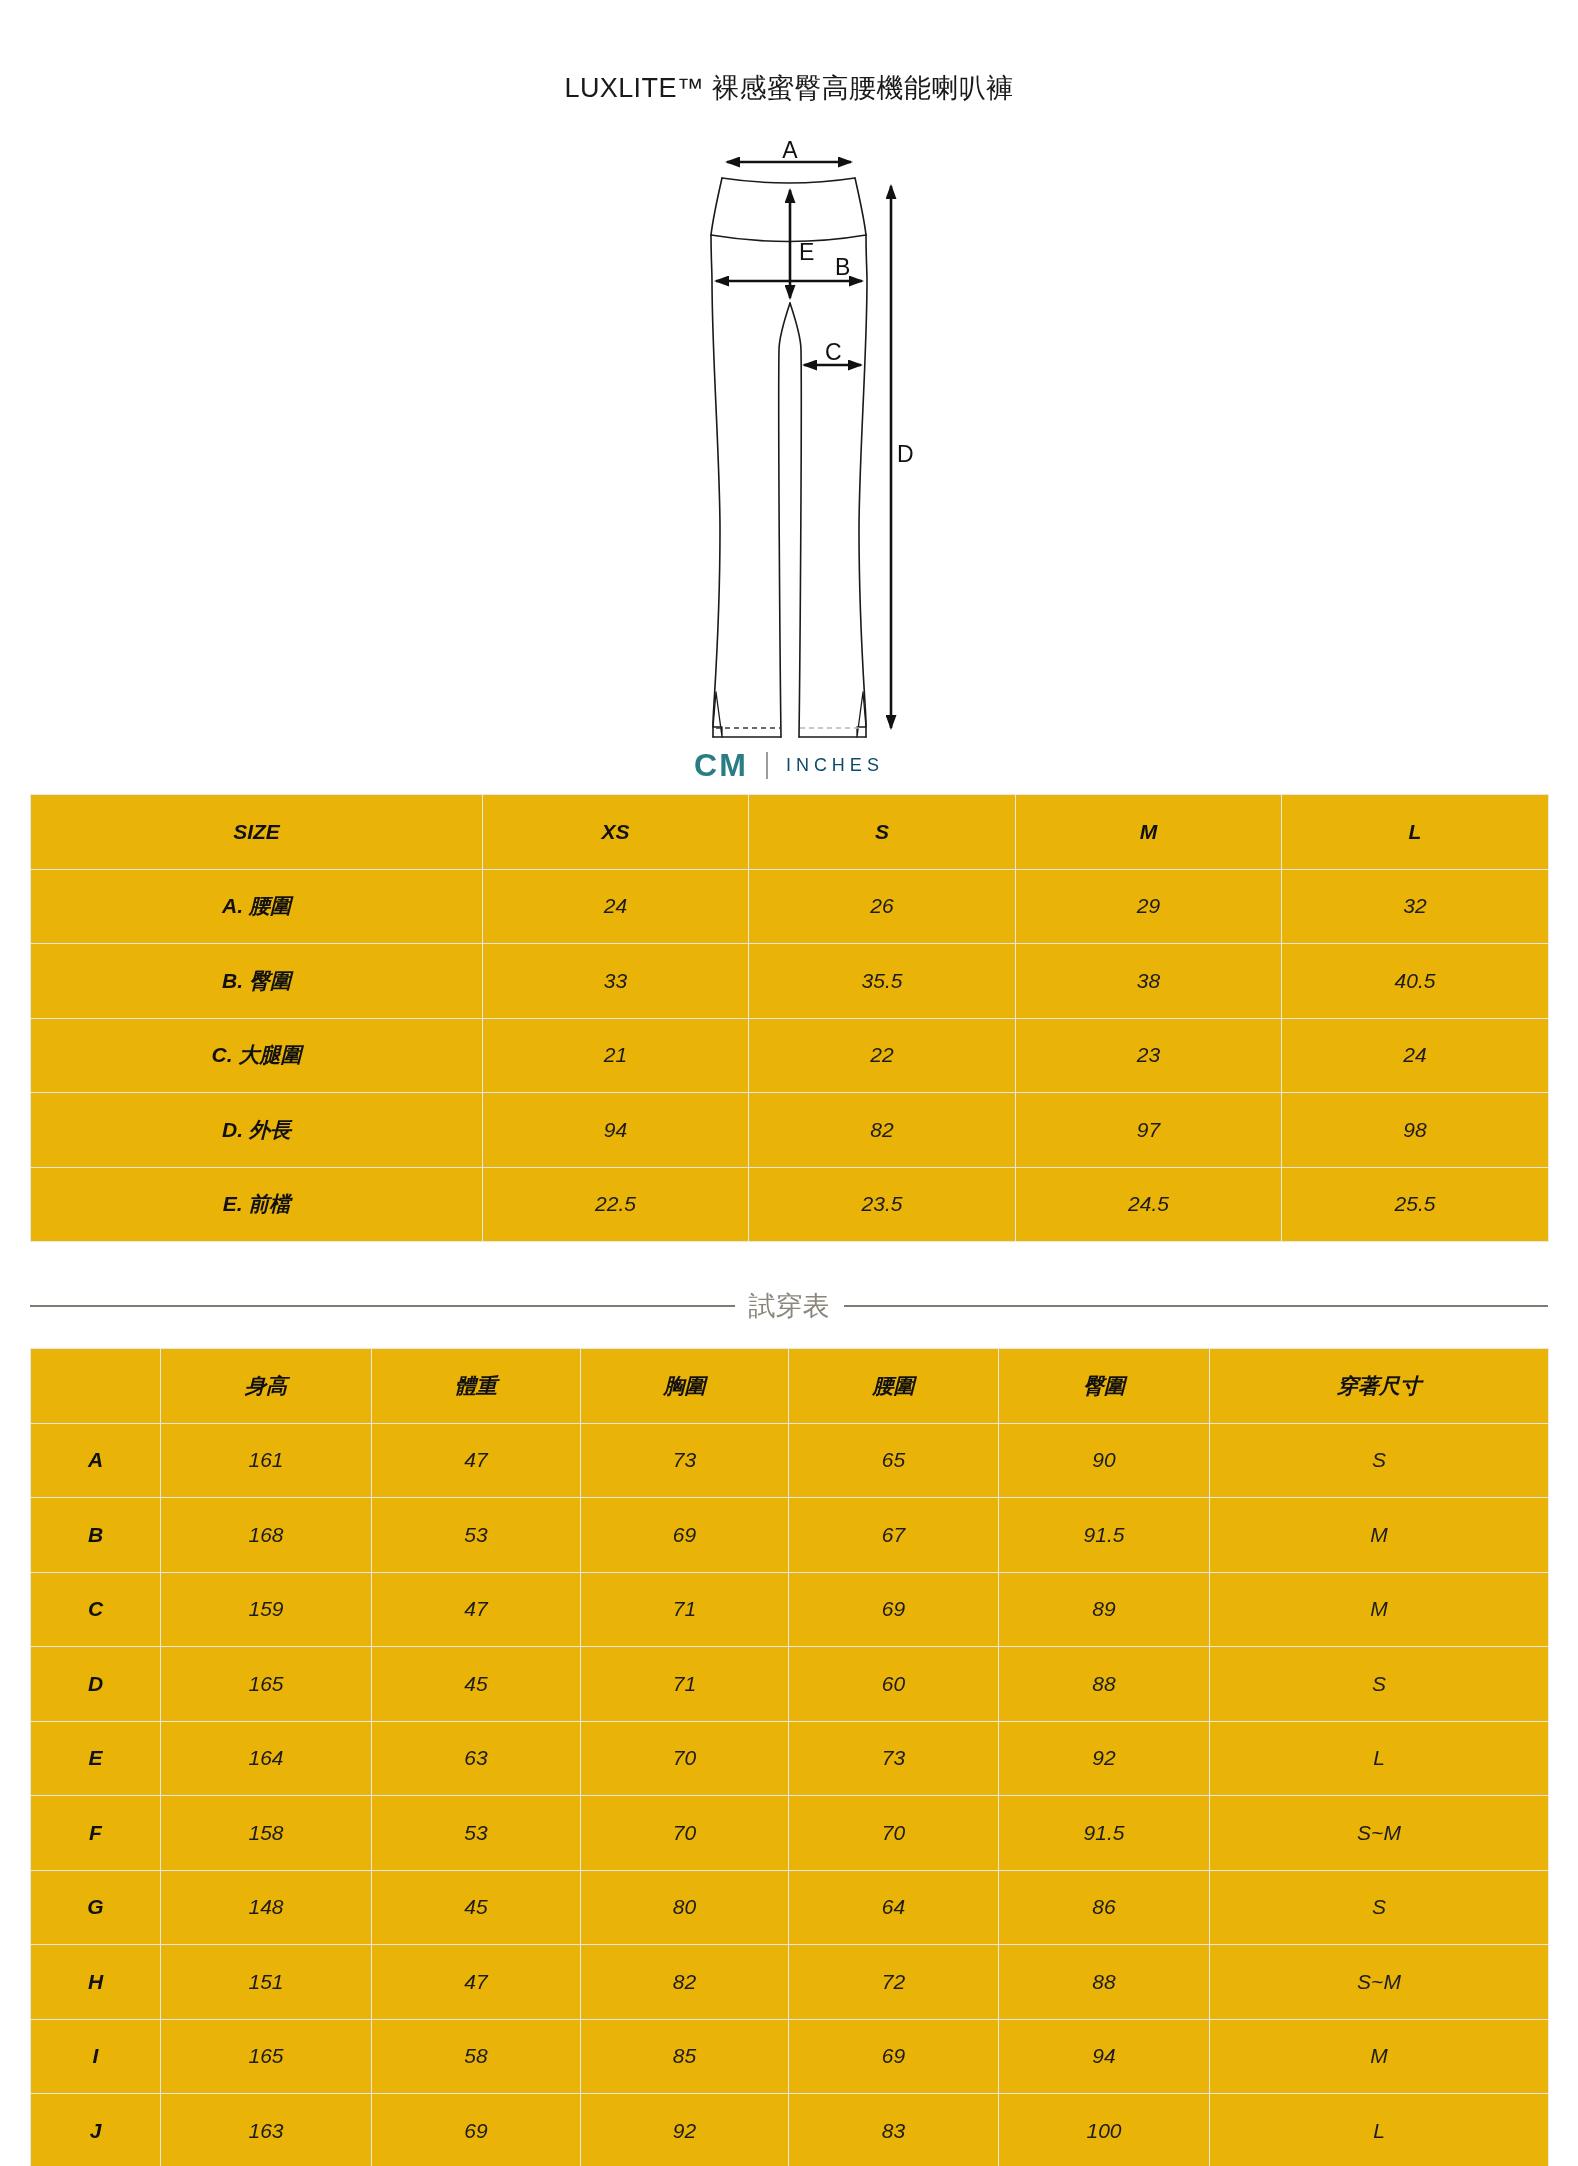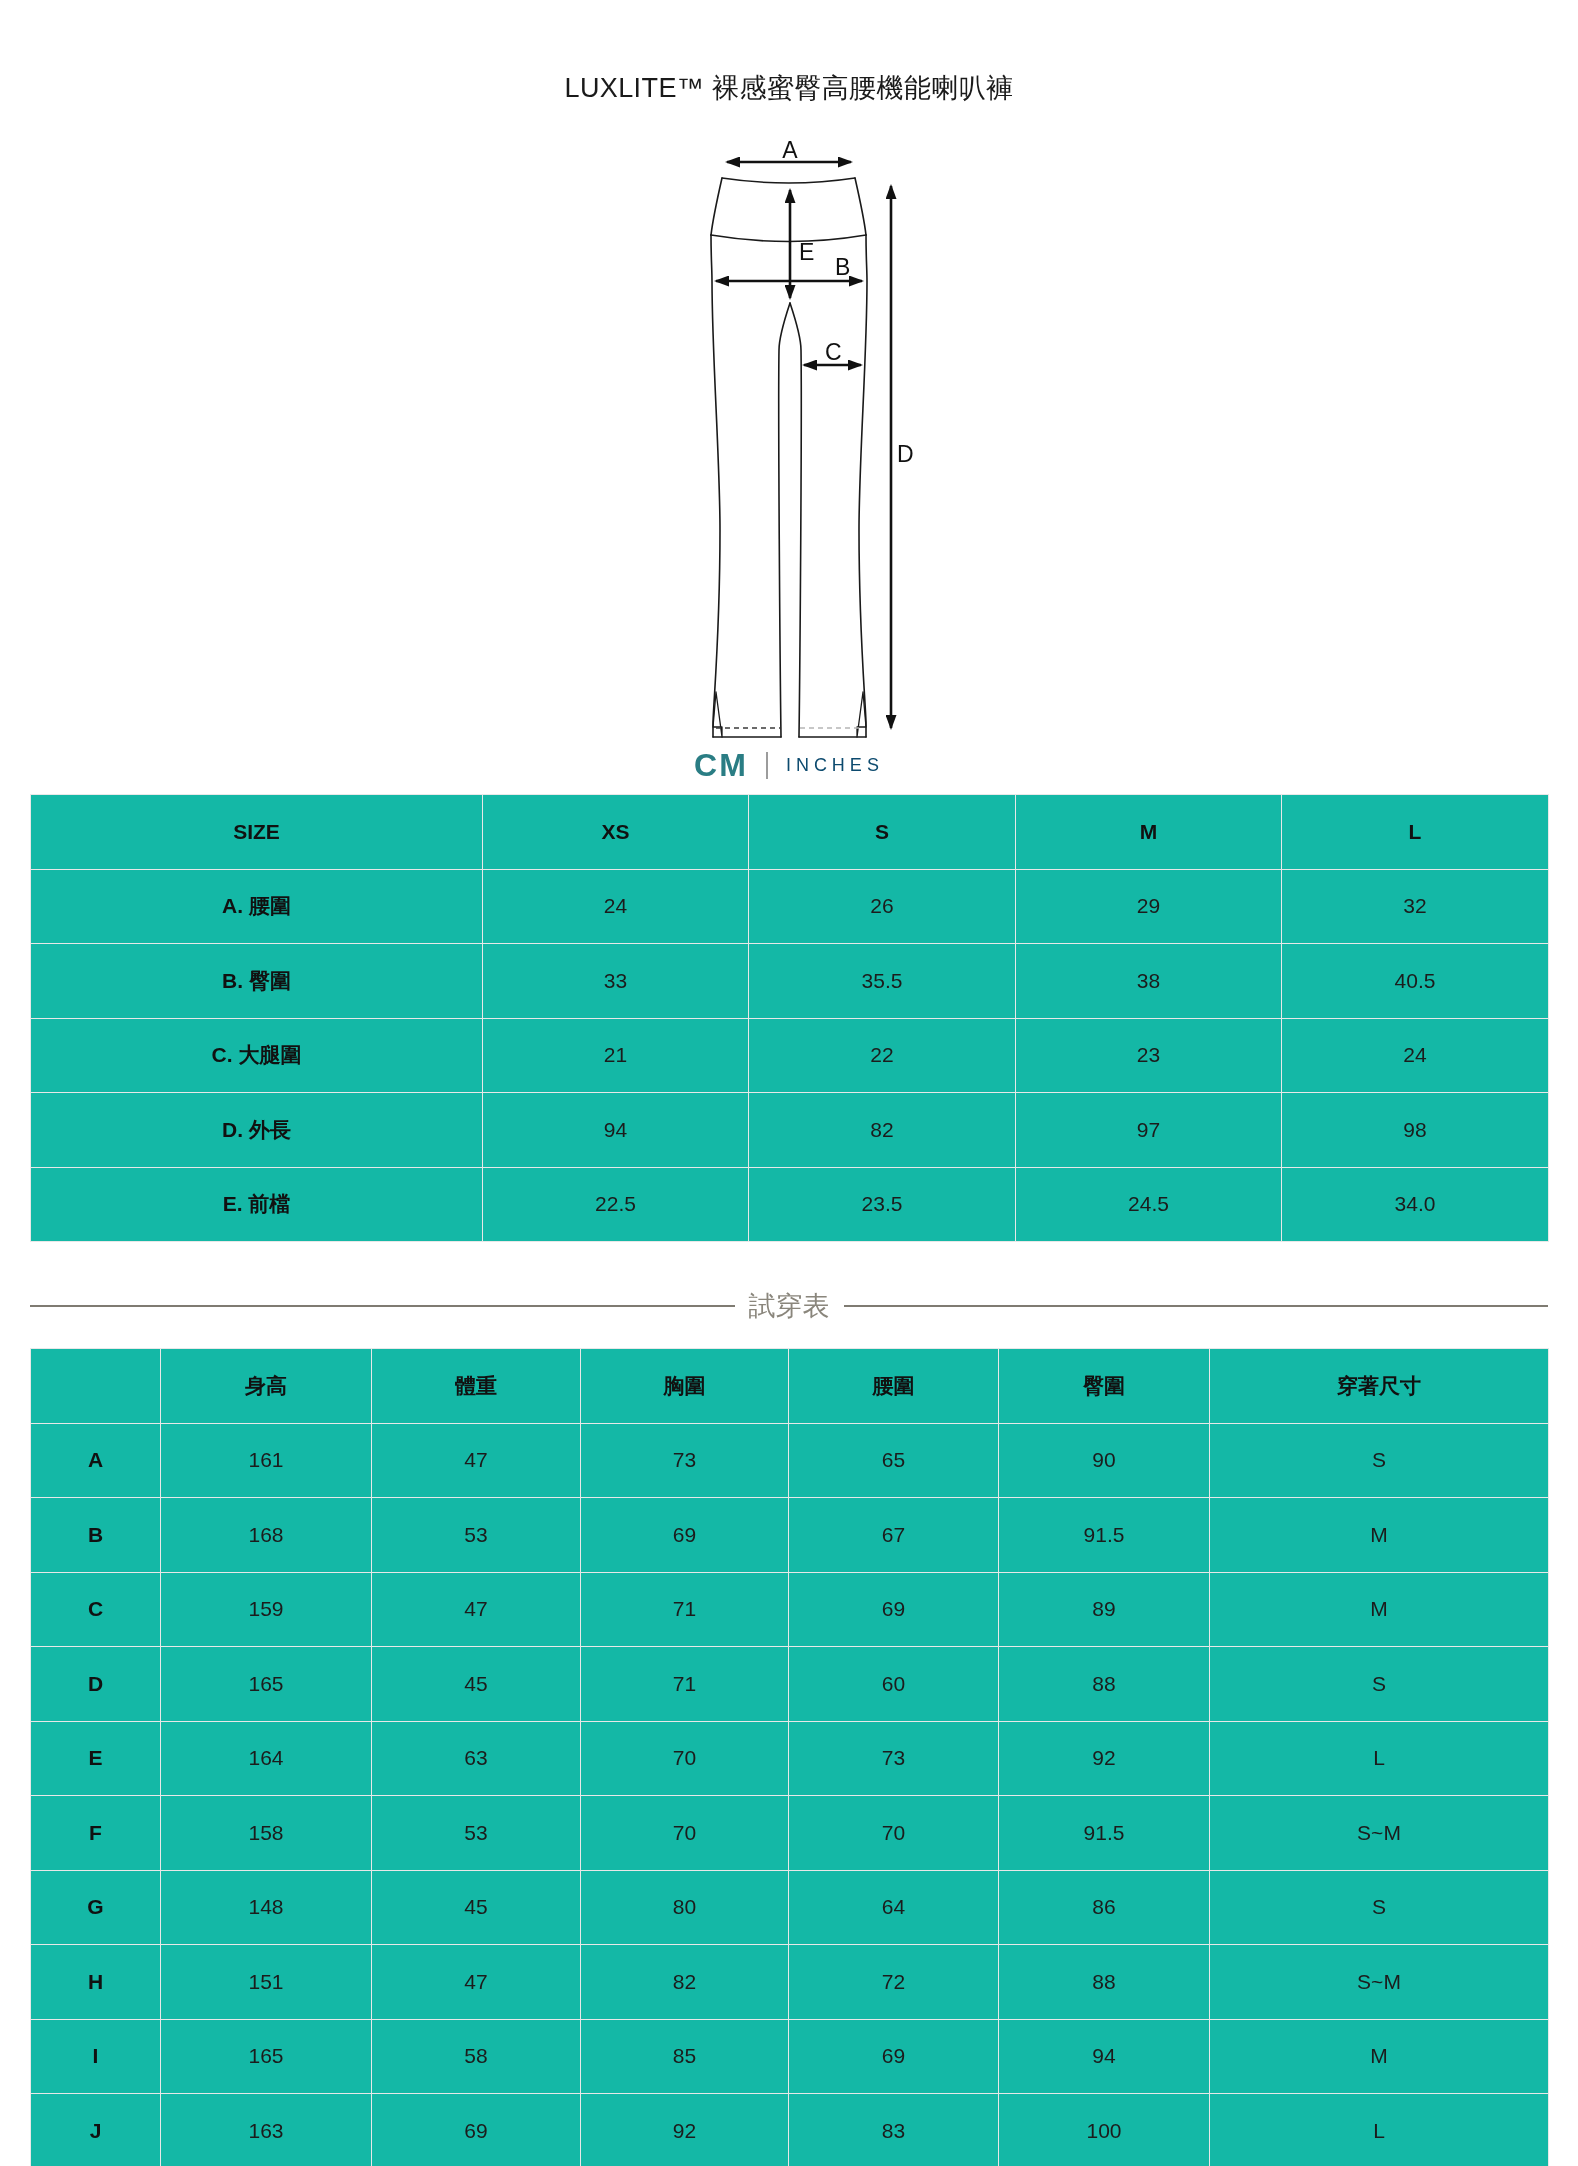--- a/index.html
+++ b/index.html
@@ -41,21 +41,22 @@
     font-size:18px;font-weight:500;letter-spacing:5px;
     color:#0c4a6e;cursor:pointer;
   }
 
   
   table.grid{
     width:1518px;
     margin:0 30px;
     border-collapse:collapse;
     table-layout:fixed;
-    background:#14b8a6;
+    background:#eab308;
+    font-style:italic;
   }
   table.grid th, table.grid td{
     border:1px solid #e8e8e8;
     height:73.5px;
     text-align:center;
     vertical-align:middle;
     font-size:21px;
     padding:0 4px;
     color:#1c1c1c;
   }
@@ -188,21 +189,21 @@
             <td>94</td>
             <td>82</td>
             <td>97</td>
             <td>98</td>
           </tr>
           <tr>
             <th scope="row">E. 前檔</th>
             <td>22.5</td>
             <td>23.5</td>
             <td>24.5</td>
-            <td>34.0</td>
+            <td>25.5</td>
           </tr>
         </tbody>
       </table>
   </div>
 
   <div class="fit-divider">
     <span class="line"></span>
     <span class="label">試穿表</span>
     <span class="line"></span>
   </div>

